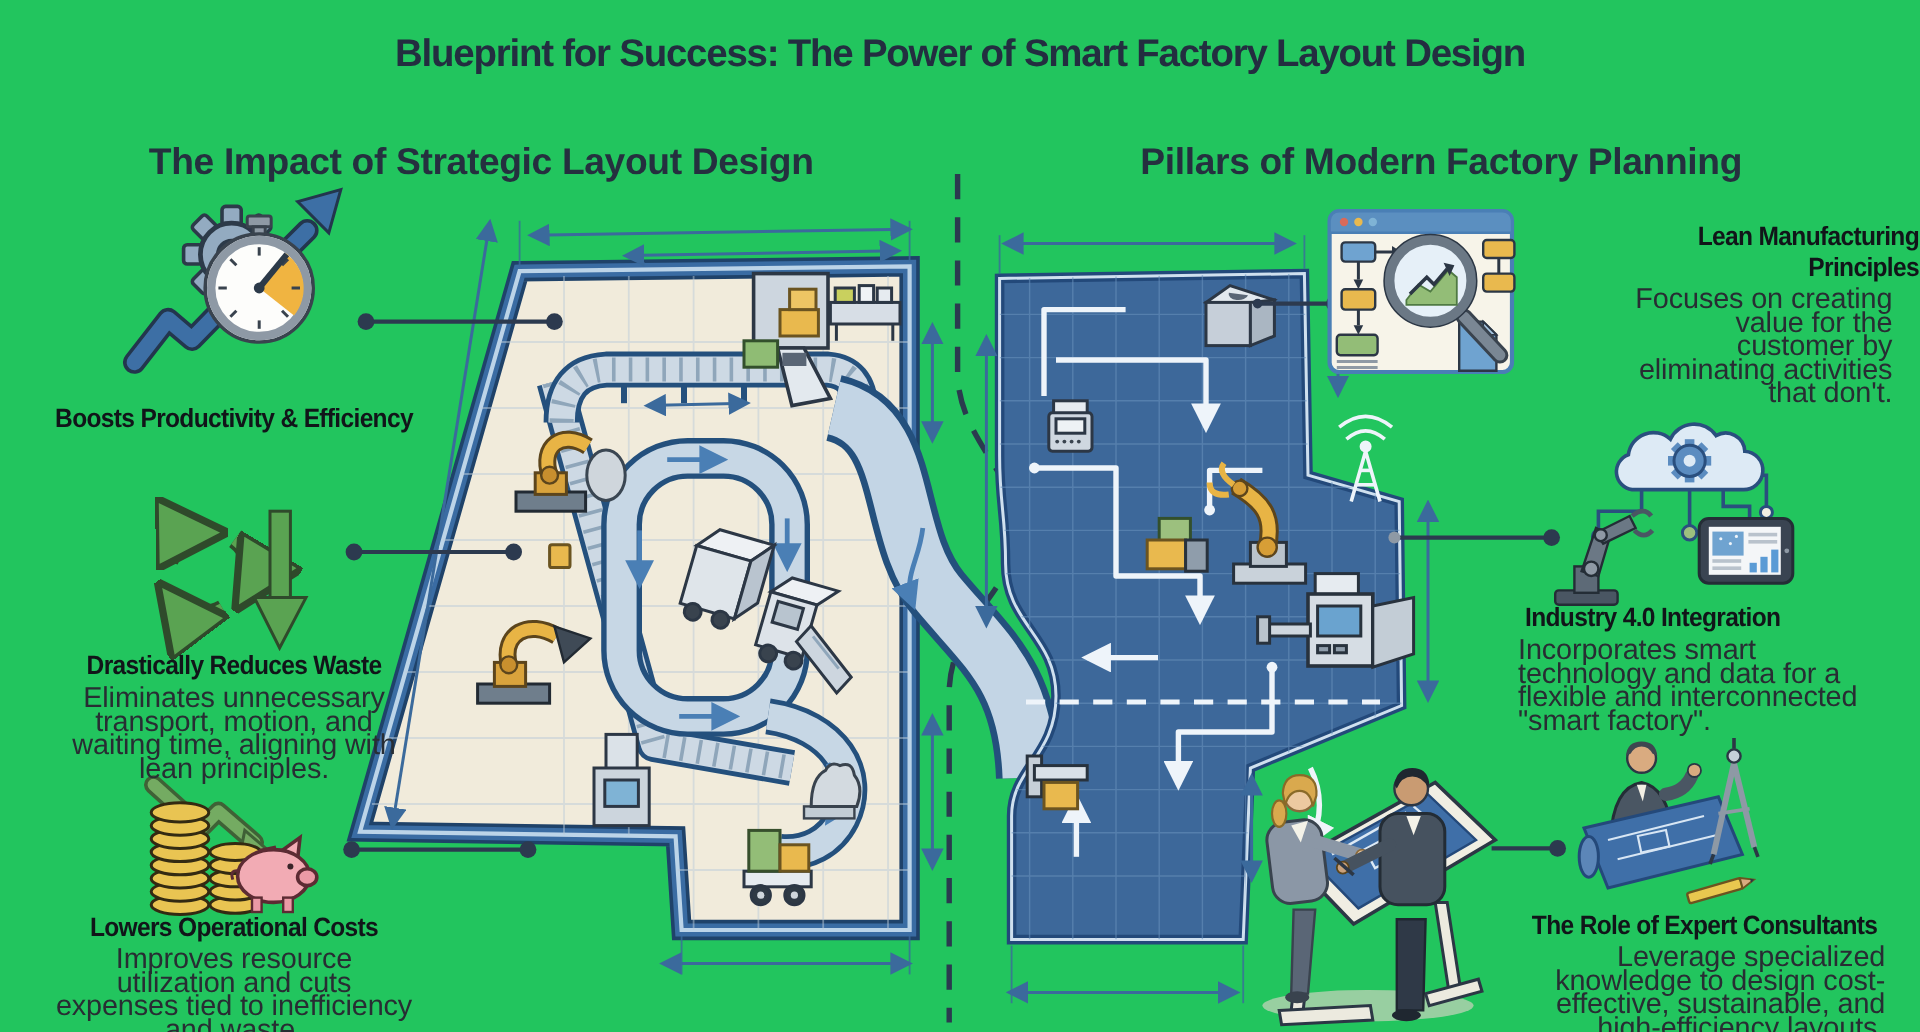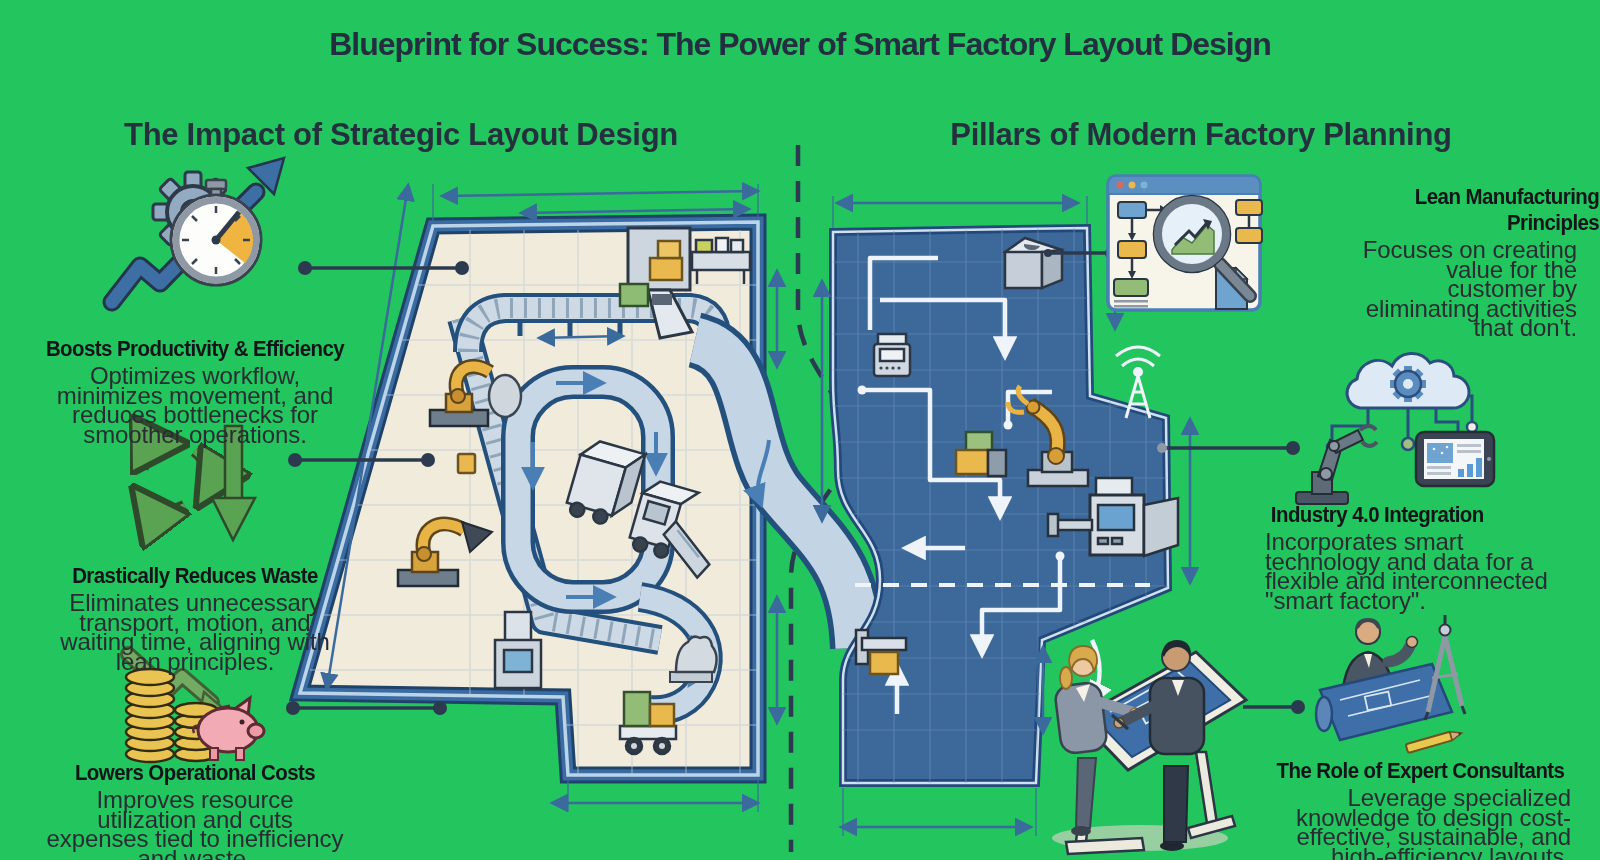--- a/index.html
+++ b/index.html
@@ -11,21 +11,21 @@
   .heading{position:absolute;top:106px;margin:11px;font-size:31px;font-weight:bold;color:#25303f;
            text-align:center;letter-spacing:-0.3px;}
   .heading.hl{left:50px;width:680px;}
   .heading.hr{left:880px;width:620px;}
   .item{position:absolute;}
   .item-title{margin:0;font-size:22px;font-weight:bold;color:#111519;letter-spacing:-0.6px;
               transform:scaleX(0.93);transform-origin:center top;white-space:nowrap;}
   .item-title.wrap{white-space:normal;transform-origin:left top;line-height:26px;}
   .item-desc{margin:4px auto 0 auto;font-size:24px;line-height:19.5px;color:#282d33;letter-spacing:-0.1px;}
   #li1{left:15px;top:296px;width:360px;text-align:center;margin-top:40px;}
-  #li2{left:15px;top:542px;width:360px;text-align:center;margin-top:21px;}
+  #li2{left:15px;top:542px;width:360px;text-align:center;}
   #li3{left:15px;top:760px;width:360px;text-align:center;}
   #li1 .item-desc,#li2 .item-desc,#li3 .item-desc{width:300px;}
   #ri1{left:1362px;top:184px;width:255px;text-align:right;}
   #ri1 .item-desc{margin-left:0;width:215px;}
   #ri2{left:1260px;top:502px;width:310px;}
   #ri2 .item-desc{width:300px;}
   #ri3{left:1246px;top:758px;width:330px;text-align:right;}
   #ri3 .item-desc{width:320px;}
 </style>
 </head>
@@ -597,21 +597,20 @@
     </g>
   </g>
 </svg>
 
 <h1 class="main-title">Blueprint for Success: The Power of Smart Factory Layout Design</h1>
 <h2 class="heading hl">The Impact of Strategic Layout Design</h2>
 <h2 class="heading hr">Pillars of Modern Factory Planning</h2>
 
 <div class="item" id="li1">
   <p class="item-title">Boosts Productivity &amp; Efficiency</p>
-  <p class="item-desc">Optimizes workflow, minimizes movement, and reduces bottlenecks for smoother operations.</p>
 </div>
 <div class="item" id="li2">
   <p class="item-title">Drastically Reduces Waste</p>
   <p class="item-desc">Eliminates unnecessary transport, motion, and waiting time, aligning with lean principles.</p>
 </div>
 <div class="item" id="li3">
   <p class="item-title">Lowers Operational Costs</p>
   <p class="item-desc">Improves resource utilization and cuts expenses tied to inefficiency and waste.</p>
 </div>
 

